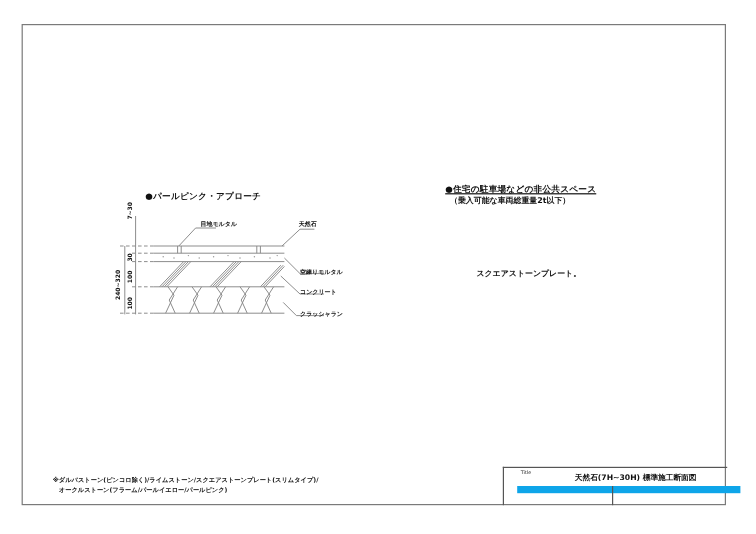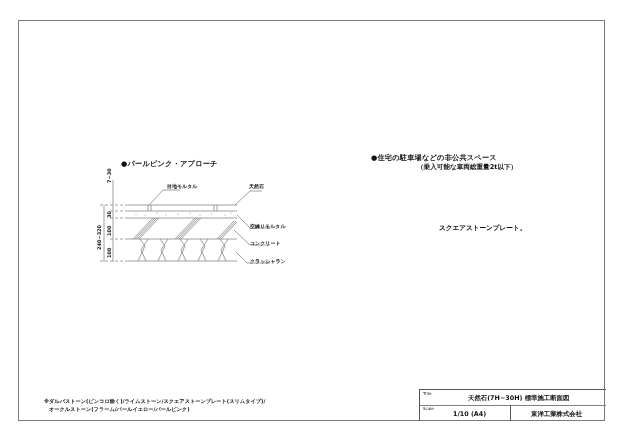--- a/index.html
+++ b/index.html
@@ -2,26 +2,26 @@
 <html><head>
 <meta charset="utf-8">
 <style>
   html, body { margin:0; padding:0; background:#fff; }
   body { width:630px; height:445px; position:relative; overflow:hidden;
          font-family:"DejaVu Sans", sans-serif; color:#111; }
   .frame { position:absolute; left:18px; top:20px; width:587px; height:401px;
            border:1px solid #7a7a7a; box-sizing:border-box; }
   .abs { position:absolute; white-space:nowrap; }
   .heading { font-size:7.2px; font-weight:bold; letter-spacing:0.2px; }
-  .sub { font-size:6.6px; font-weight:bold;margin-left:42px; }
+  .sub { font-size:6.6px; font-weight:bold; }
   .lbl { font-size:5px; font-weight:bold; }
   .note { font-size:5.2px; font-weight:bold; line-height:8px; }
   .tb { position:absolute; left:419px; top:389px; width:187px; height:32px;
         border-left:1px solid #555; border-top:1px solid #555; box-sizing:border-box; }
-  .tb-row1 { position:absolute; left:0; top:0; width:186px; height:15px; border-bottom:1px solid #0ea5e9; }
+  .tb-row1 { position:absolute; left:11px; top:0; width:186px; height:15px; border-bottom:6px solid #0ea5e9; }
   .tb-row2 { position:absolute; left:0; top:15px; width:186px; height:16px; }
   .tb-div { position:absolute; left:90px; top:15px; width:1px; height:16px; background:#555; }
   .tiny { font-size:4px; color:#222; }
   .tbtext { font-size:6.4px; font-weight:bold; }
   svg { position:absolute; left:0; top:0; }
 </style>
 </head>
 <body>
 
 <div class="frame"></div>
@@ -103,31 +103,26 @@
 <div class="abs lbl" style="left:106px;top:236px;transform:rotate(-90deg);transform-origin:left top;">100</div>
 <div class="abs lbl" style="left:106px;top:258px;transform:rotate(-90deg);transform-origin:left top;">100</div>
 <div class="abs lbl" style="left:96px;top:250px;transform:rotate(-90deg);transform-origin:left top;">240~320</div>
 
 <div class="abs lbl" style="left:167px;top:183px;">目地モルタル</div>
 <div class="abs lbl" style="left:249px;top:183px;">天然石</div>
 <div class="abs lbl" style="left:250px;top:223px;">空練りモルタル</div>
 <div class="abs lbl" style="left:250px;top:240px;">コンクリート</div>
 <div class="abs lbl" style="left:250px;top:258px;">クラッシャラン</div>
 
-<div class="abs heading" style="left:371px;top:153px;">●住宅の駐車場などの非公共スペース</div>
+<div class="abs heading" style="left:371px;top:153px;text-decoration:underline;">●住宅の駐車場などの非公共スペース</div>
 <div class="abs sub" style="left:375px;top:163px;">（乗入可能な車両総重量2t以下）</div>
 <div class="abs sub" style="left:397px;top:224px;">スクエアストーンプレート。</div>
 
 <div class="abs note" style="left:44px;top:397px;">※ダルバストーン(ピンコロ除く)/ライムストーン/スクエアストーンプレート(スリムタイプ)/</div>
 <div class="abs note" style="left:49px;top:405px;">オークルストーン(フラーム/パールイエロー/パールピンク)</div>
 
 <div class="tb">
   <div class="tb-row1">
     <span class="abs tiny" style="left:3px;top:1px;">Title</span>
     <span class="abs tbtext" style="left:48px;top:4px;">天然石(7H~30H) 標準施工断面図</span>
   </div>
   <div class="tb-div"></div>
-  <div class="tb-row2">
-    <span class="abs tiny" style="left:3px;top:1px;">Scale</span>
-    <span class="abs tbtext" style="left:33px;top:5px;">1/10 (A4)</span>
-    <span class="abs tbtext" style="left:111px;top:5px;">東洋工業株式会社</span>
-  </div>
 </div>
 
 </body></html>

